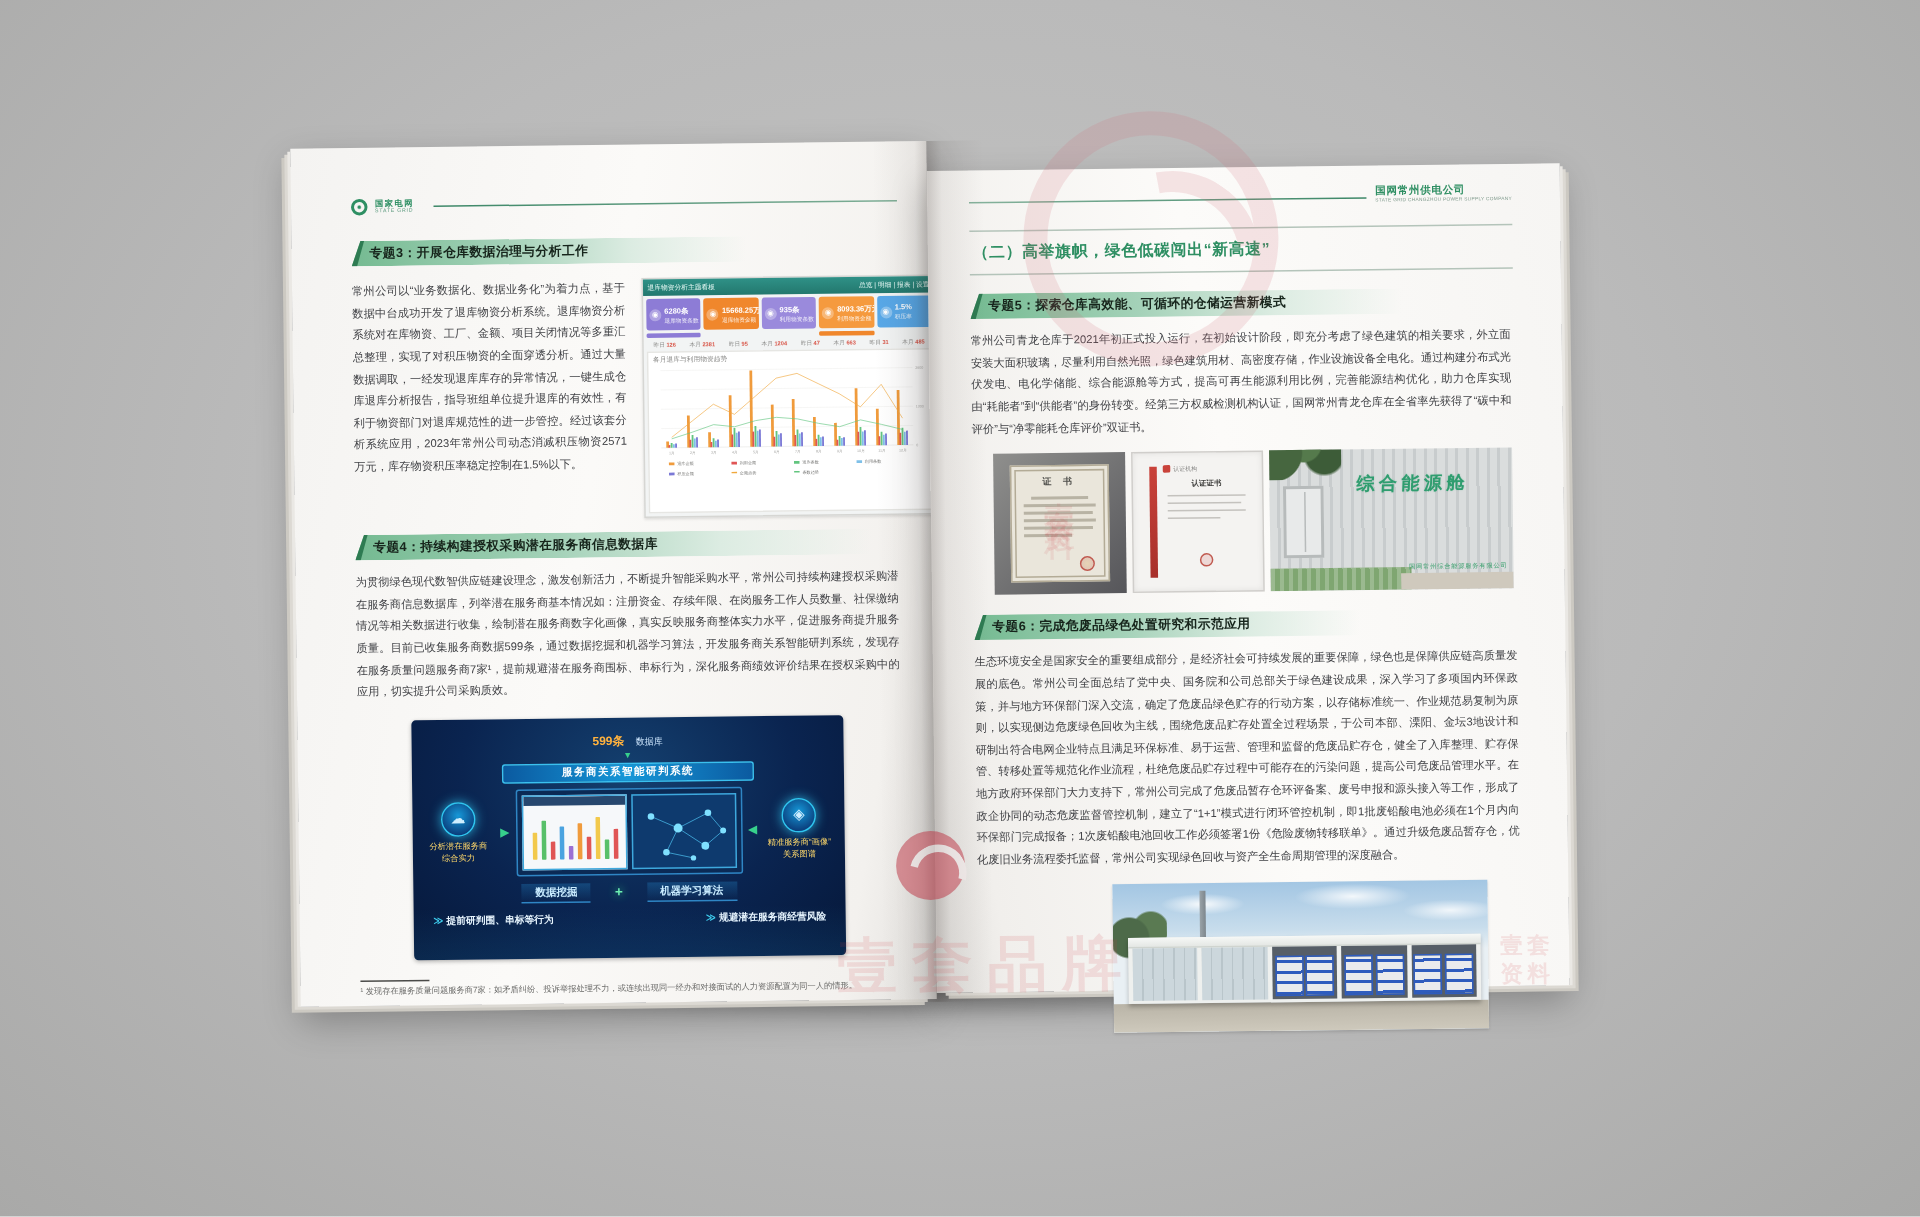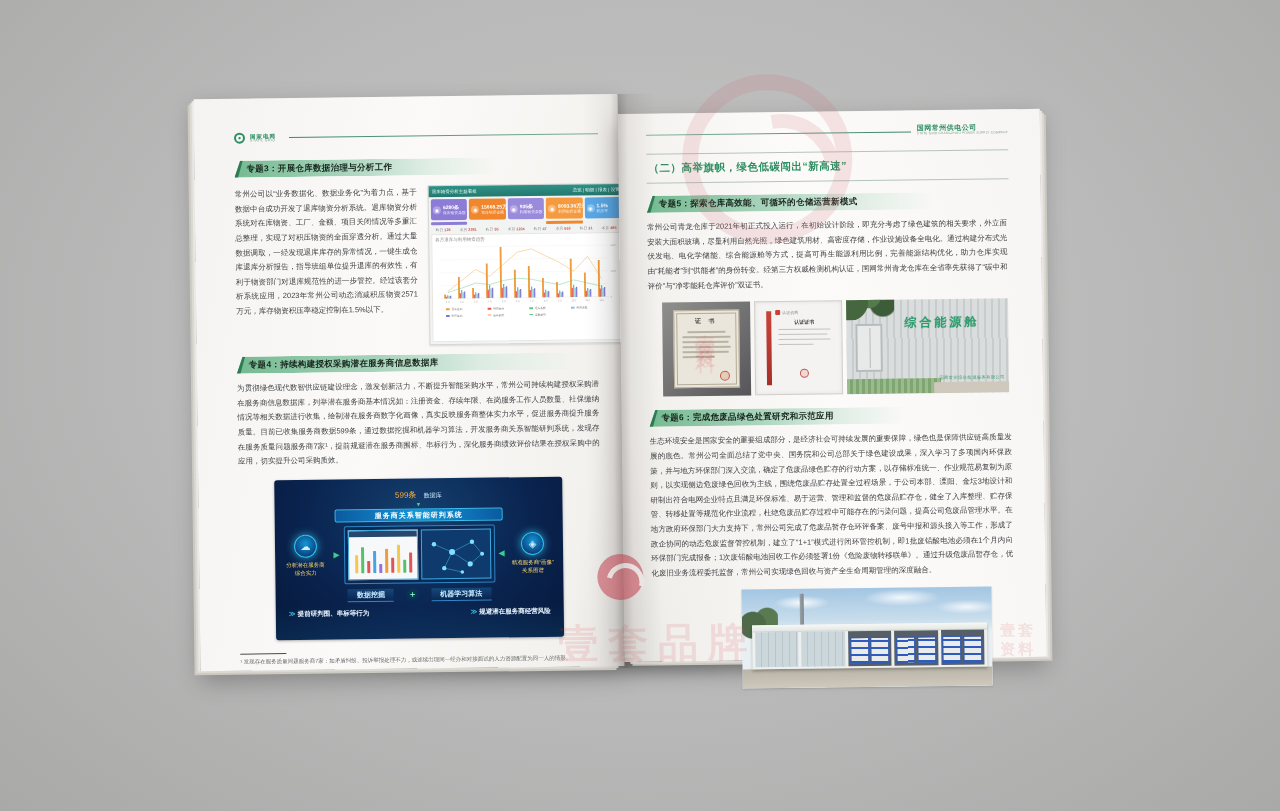--- a/index.html
+++ b/index.html
@@ -60,21 +60,21 @@
   .ds-item b{ color:#d95b4e; font-weight:bold; margin-left:1px;}
   .dash-chartbox{ flex:1; background:#fff; margin:1px 2px 2px 2px; border:1px solid #e6e6e3; padding:2px 1px 0 3px;}
   .chart-title{ font-size:4.5px; color:#8d8d8b; }
   .chart-svg{ width:100%; display:block; }
   
   .tech{ position:relative; width:288px; height:160px; margin:11px 0 0 36px; border-radius:3px; overflow:hidden;
     color:#dfeffc; background:radial-gradient(ellipse at 50% 24%, #14406f 0%, #0a2450 55%, #06183a 100%); box-shadow:0 1px 3px rgba(0,0,0,.3);}
   .tech::after{ content:""; position:absolute; left:0; right:0; bottom:0; height:34px;
     background:linear-gradient(180deg, rgba(40,160,220,0), rgba(40,160,220,.12)); pointer-events:none;}
   .tech-badge{ text-align:center; margin-top:5px;}
-  .tb-val{ color:#ffb23e; font-weight:normal; font-size:8px;}
+  .tb-val{ color:#ffb23e; font-weight:bold; font-size:8px;}
   .tb-lab{ color:#cfe8ff; font-size:6px; margin-left:3px;}
   .tech-arrow{ text-align:center; color:#37d08c; font-size:6px; line-height:6px;}
   .tech-banner{ width:168px; margin:1px auto 0 auto; text-align:center; font-size:7px; font-weight:bold; color:#fff;
     background:linear-gradient(90deg,#0b5aa0,#1597d8 50%,#0b5aa0); border:1px solid #3ac0ef; border-radius:2px; height:13px; line-height:12px; letter-spacing:1px;}
   .tech-mid{ display:flex; align-items:center; justify-content:center; gap:4px; margin-top:4px;}
   .tech-side{ width:48px; text-align:center;}
   .hex{ width:23px; height:23px; margin:0 auto; border-radius:50%; border:1px solid #2fc5ef; color:#cfeeff;
     background:radial-gradient(circle at 50% 38%, #1598d8 0%, #0b3f7d 75%); font-size:10px; line-height:21px;
     box-shadow:0 0 8px rgba(47,197,239,.8);}
   .side-label{ margin-top:3px; font-size:5.5px; color:#ffd96b; line-height:1.5; white-space:pre-line;}

